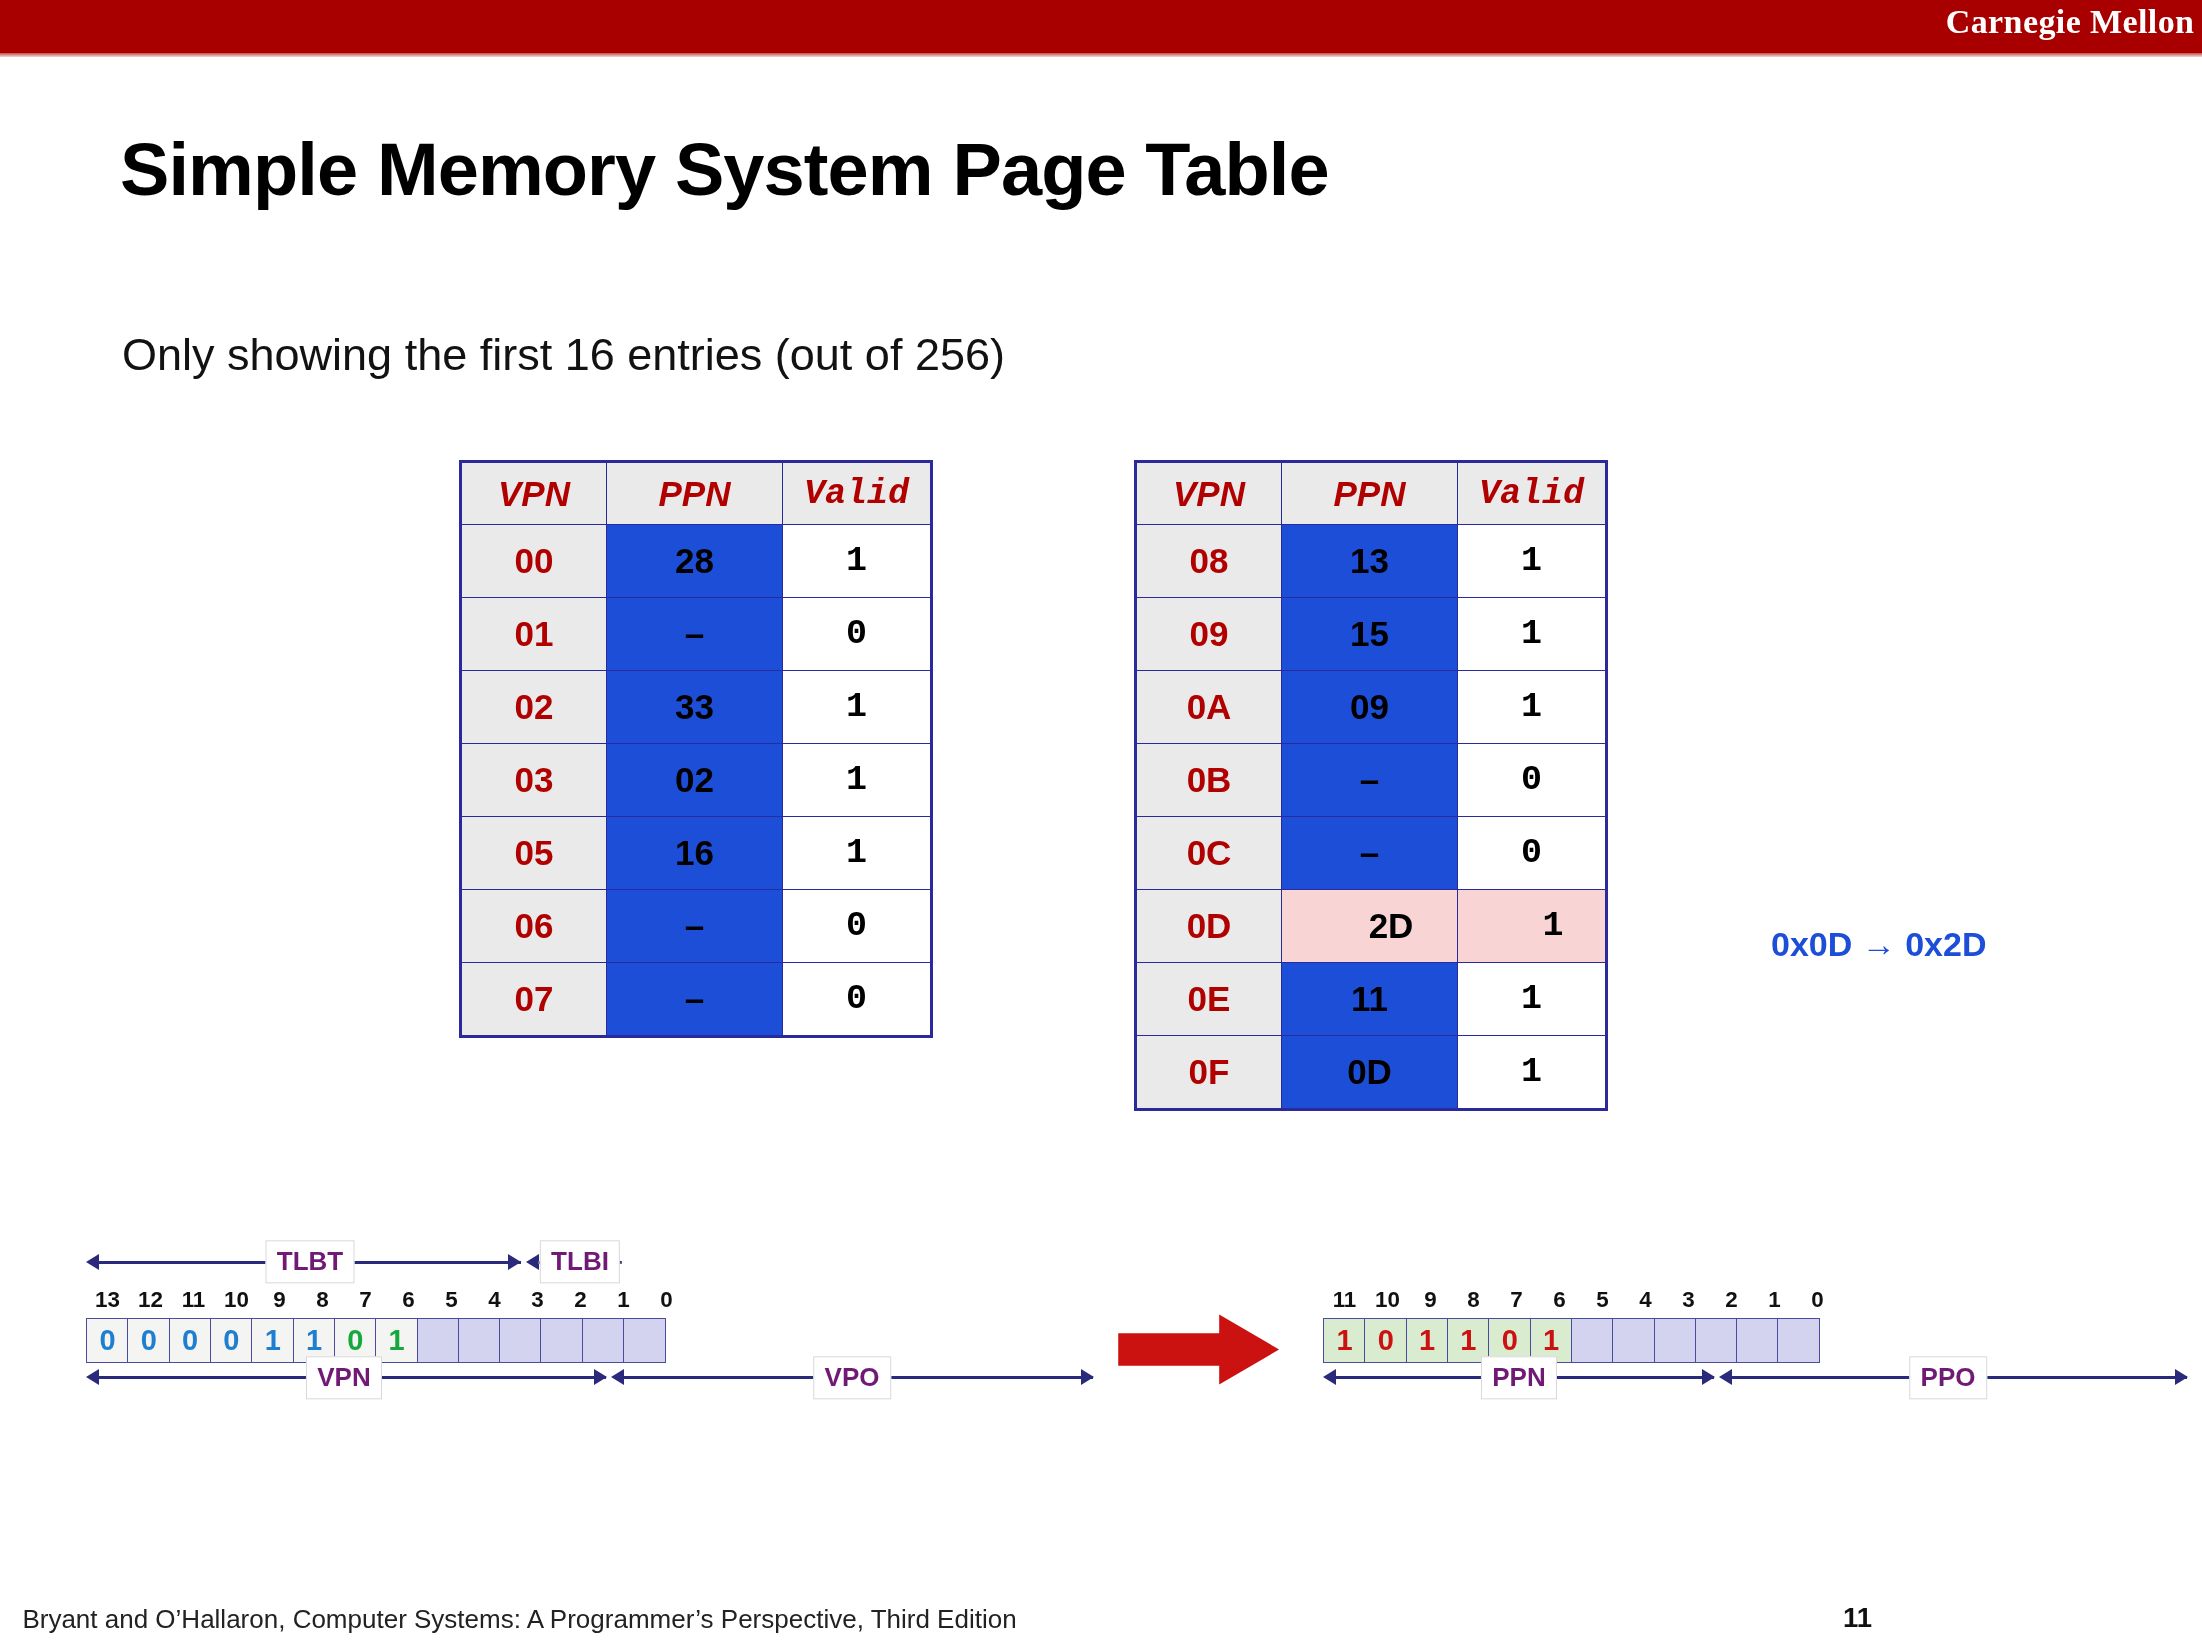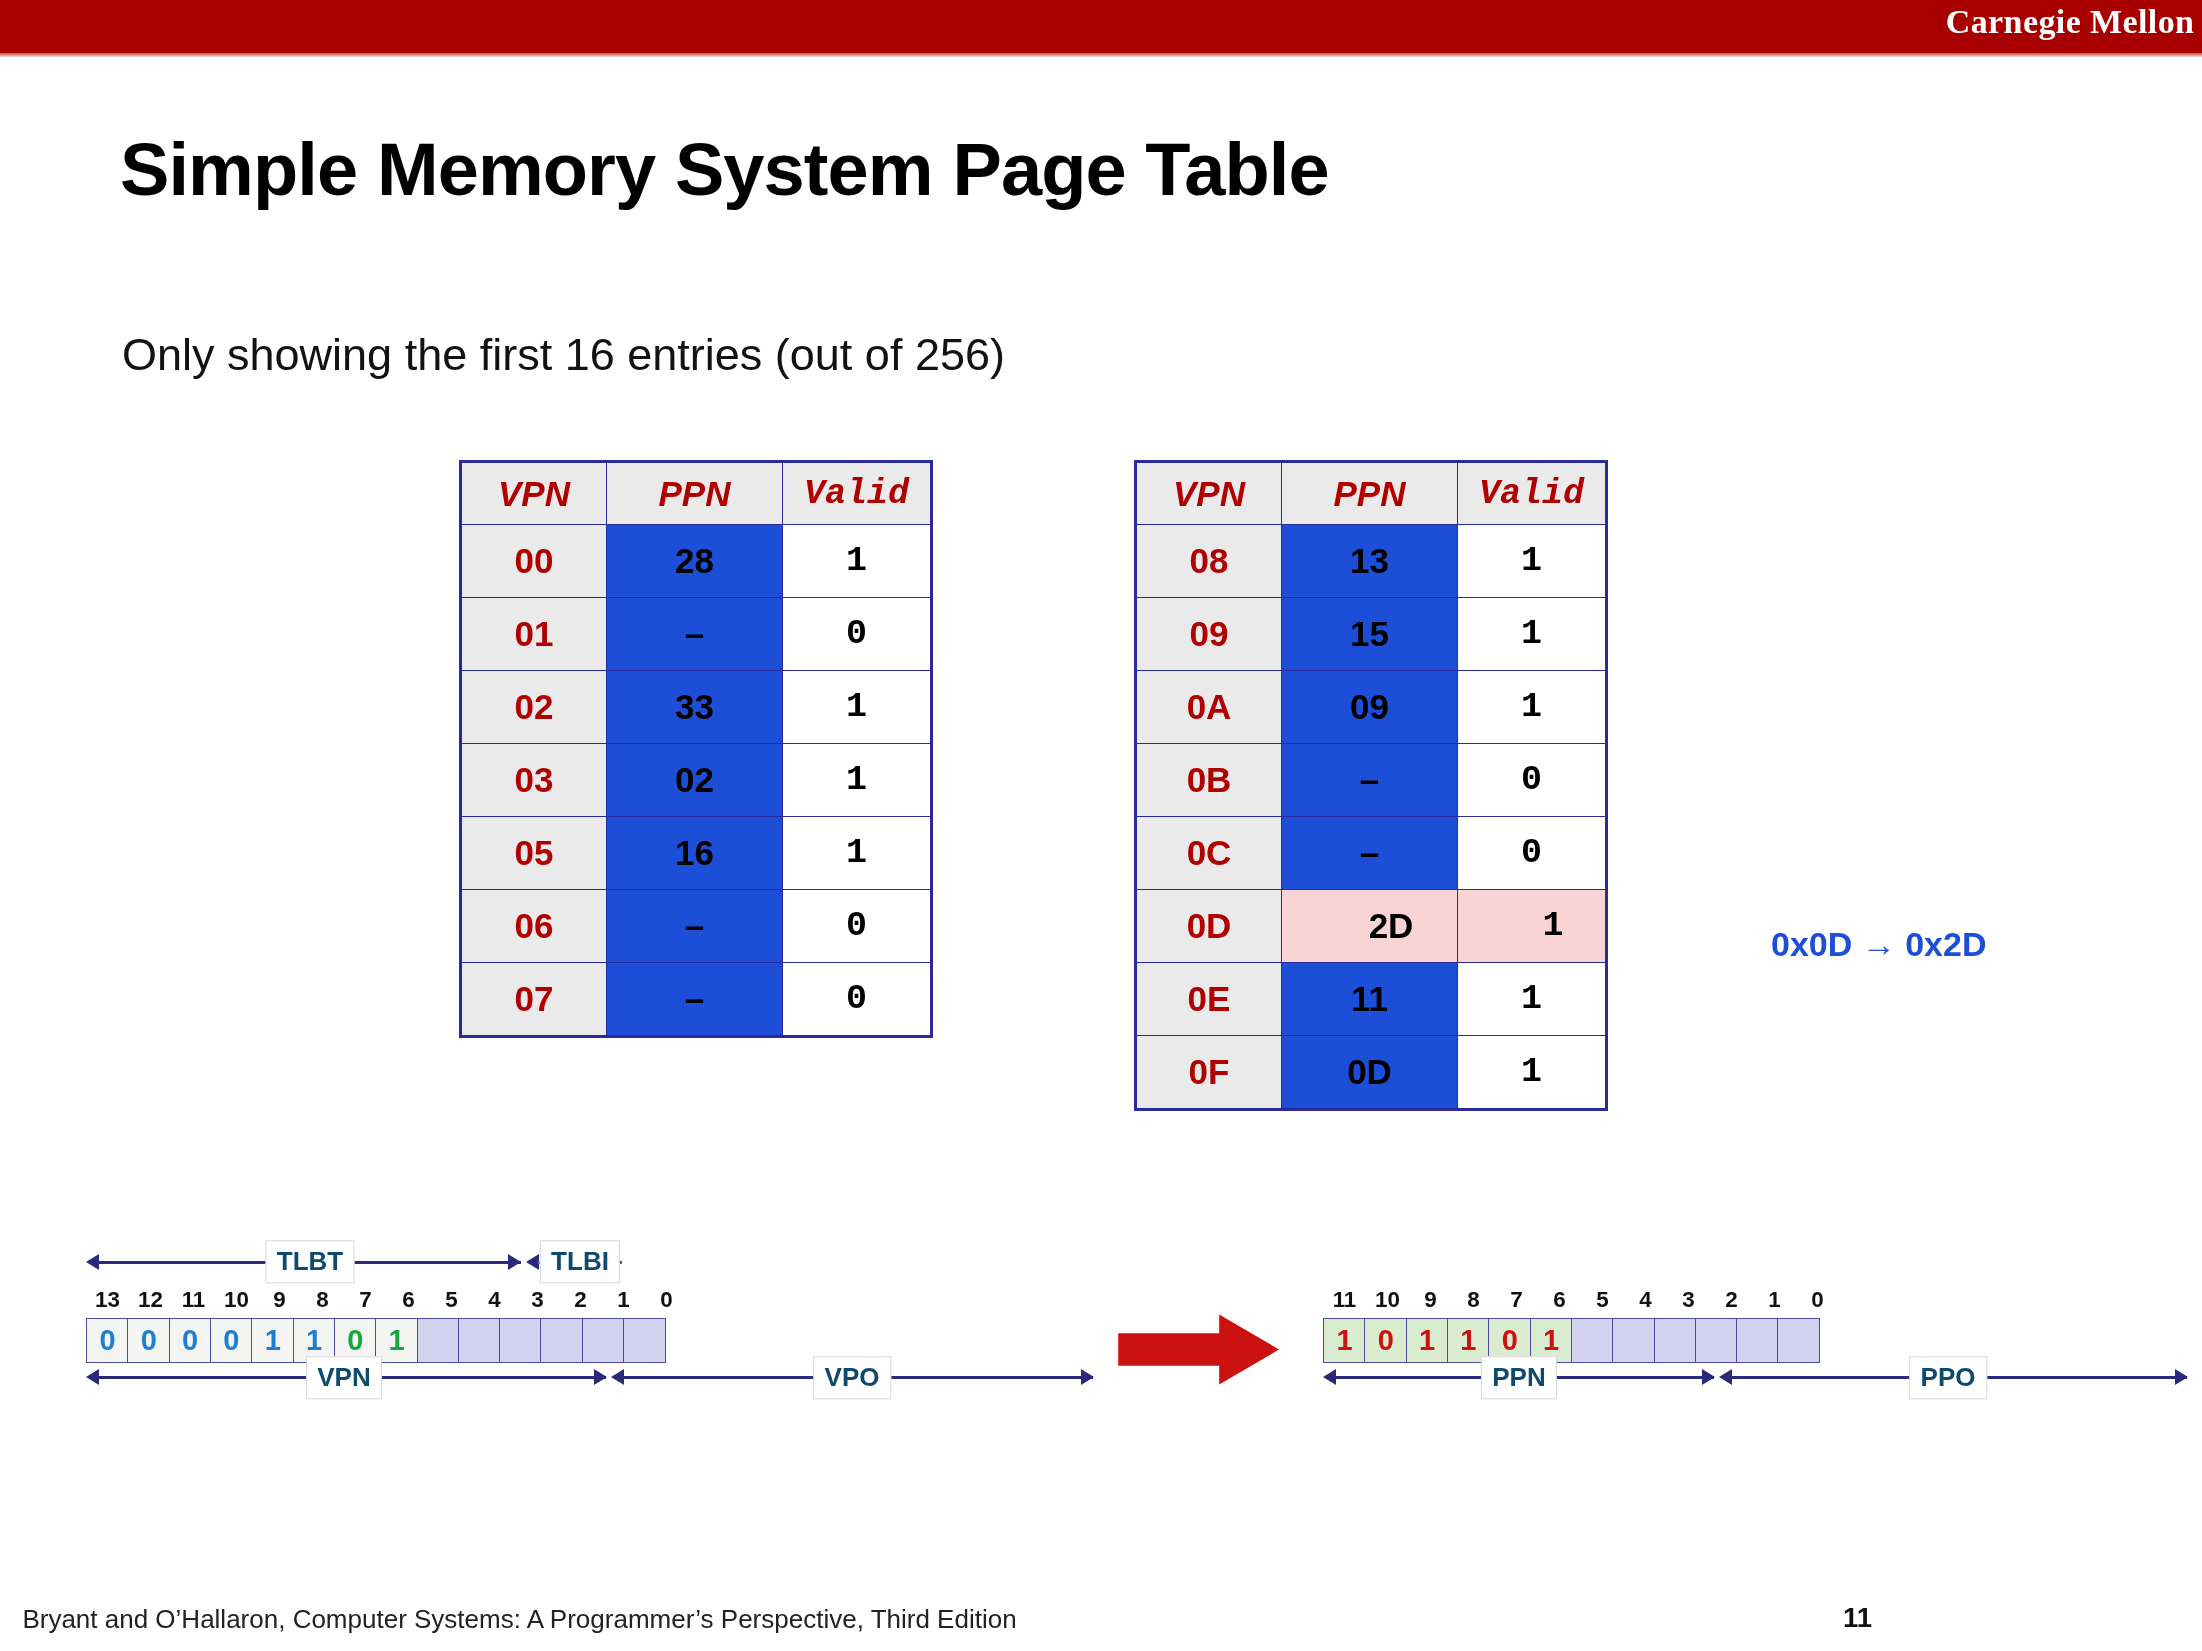--- a/index.html
+++ b/index.html
@@ -103,21 +103,21 @@
   .arrowhead {
     position: absolute; width: 0; height: 0;
     border-top: 8.6px solid transparent;
     border-bottom: 8.6px solid transparent;
   }
   .arrowhead.left  { border-right: 13.8px solid #2a2a7c; }
   .arrowhead.right { border-left: 13.8px solid #2a2a7c; }
   .spanlabel {
     position: absolute;
     background: #fff; border: 1.7px solid #d8d8d8;
-    font-size: 26px; font-weight: bold; color: #0c4a6e;
+    font-size: 26px; font-weight: bold; color: #701a75;
     padding: 5.2px 10.3px; text-align: center; white-space: nowrap;
     transform: translate(-50%, -50%);
   }
 
   
   .bigarrow { position: absolute; left: 1118px; top: 1311px; }
 
   
   .footer {
     position: absolute; left: 22.4px; top: 1604px;

